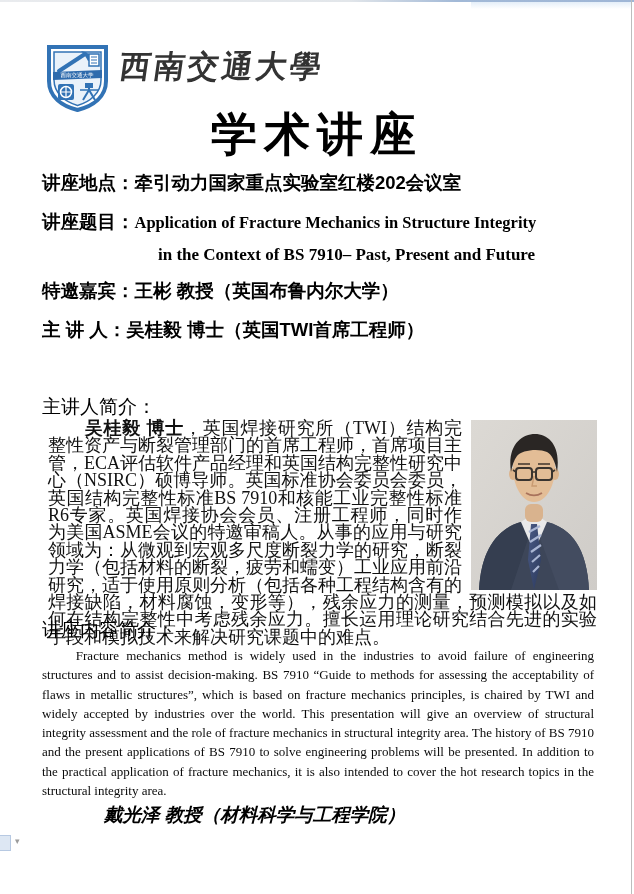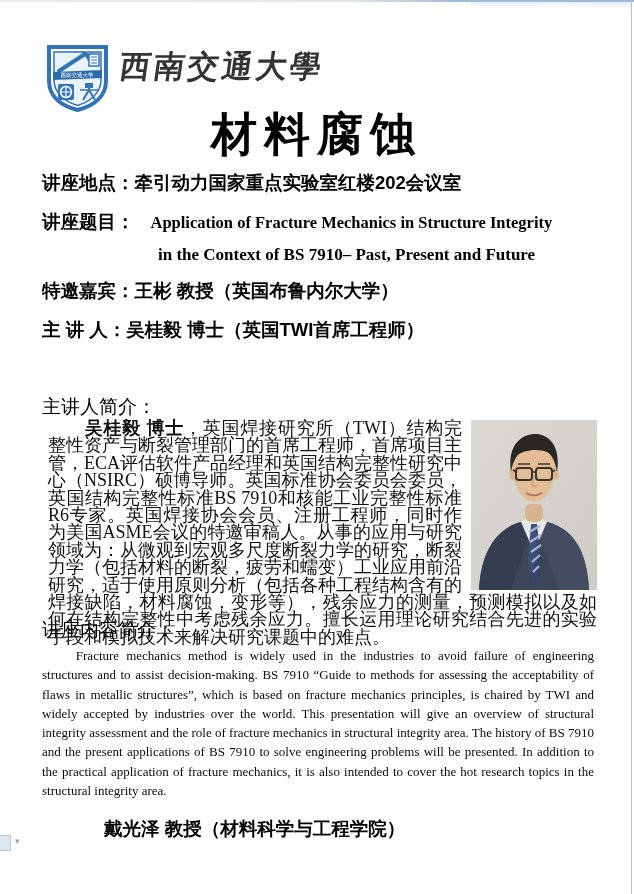--- a/index.html
+++ b/index.html
@@ -30,42 +30,42 @@
   
   .doc-title{position:absolute;left:0;right:0;top:104px;text-align:center;
     font-family:"Liberation Serif", serif;font-size:46px;font-weight:600;
     letter-spacing:7px;color:#000;}
 
   
   .info{position:absolute;left:42px;top:172px;width:556px;font-weight:bold;}
   .row{display:flex;align-items:baseline;line-height:22px;margin-bottom:17px;}
   .lbl{font-size:18.5px;flex:0 0 auto;white-space:pre;}
   .val{font-size:18.5px;white-space:pre;}
-  .val-en{font-family:"Liberation Serif", serif;font-size:16.5px;margin-left:16px;}
+  .val-en{font-family:"Liberation Serif", serif;font-size:16.5px;}
   .topic2{padding-left:116px;font-family:"Liberation Serif", serif;
     font-size:17px;line-height:22px;margin-top:-2px;margin-bottom:14px;}
 
   .sec-h{position:absolute;left:42px;font-size:19px;font-weight:normal;}
 
   
   .bio{position:absolute;left:48px;top:420px;width:549px;
     font-family:"Liberation Serif", serif;font-size:18px;line-height:17.4px;
     text-align:justify;color:#111;}
   .photo{float:right;width:126px;height:170px;margin-left:9px;margin-bottom:4px;display:block;}
   .bio-indent{display:inline-block;width:2em;}
   .bold{font-weight:bold;}
 
   
   .abstract{position:absolute;left:42px;top:646px;width:552px;
     font-family:"Liberation Serif", serif;font-size:13px;line-height:19.3px;
     text-align:justify;text-indent:2.6em;color:#0a0a0a;}
 
   
   .invite{position:absolute;left:42px;top:802px;font-size:18.5px;font-weight:bold;}
-  .invite .l2{margin-top:14px;padding-left:62px;}
+  .invite .l2{padding-left:62px;font-style:italic;}
 
   
   .corner-box{position:absolute;left:0;top:835px;width:10px;height:14px;
     background:#dde7f3;border:1px solid #b7c9e2;border-left:none;}
   .corner-arrow{position:absolute;left:15px;top:836px;font-size:9px;color:#9b9b9b;line-height:10px;}
 </style>
 </head>
 <body>
 
 <div class="top-edge"></div>
@@ -93,21 +93,21 @@
 
     <path d="M44 41 L44 46 M38 57 L44 47 L50 57" stroke="#3273b5" stroke-width="2" fill="none"></path>
     <rect x="40" y="40" width="8" height="5" fill="#3273b5"></rect>
     <path d="M35 47 H53" stroke="#3273b5" stroke-width="1.5"></path>
   </svg>
   <div class="brand">
     <div class="brand-cn">西南交通大學</div>
   </div>
 </div>
 
-<div class="doc-title">材料腐蚀</div>
+<div class="doc-title">学术讲座</div>
 
 <div class="info">
   <div class="row">
     <span class="lbl">讲座地点：</span>
       <span class="val">牵引动力国家重点实验室红楼202会议室</span>
   </div>
   <div class="row" style="margin-bottom:12px">
     <span class="lbl">讲座题目：</span>
       <span class="val val-en">Application of Fracture Mechanics in Structure Integrity</span>
   </div>

